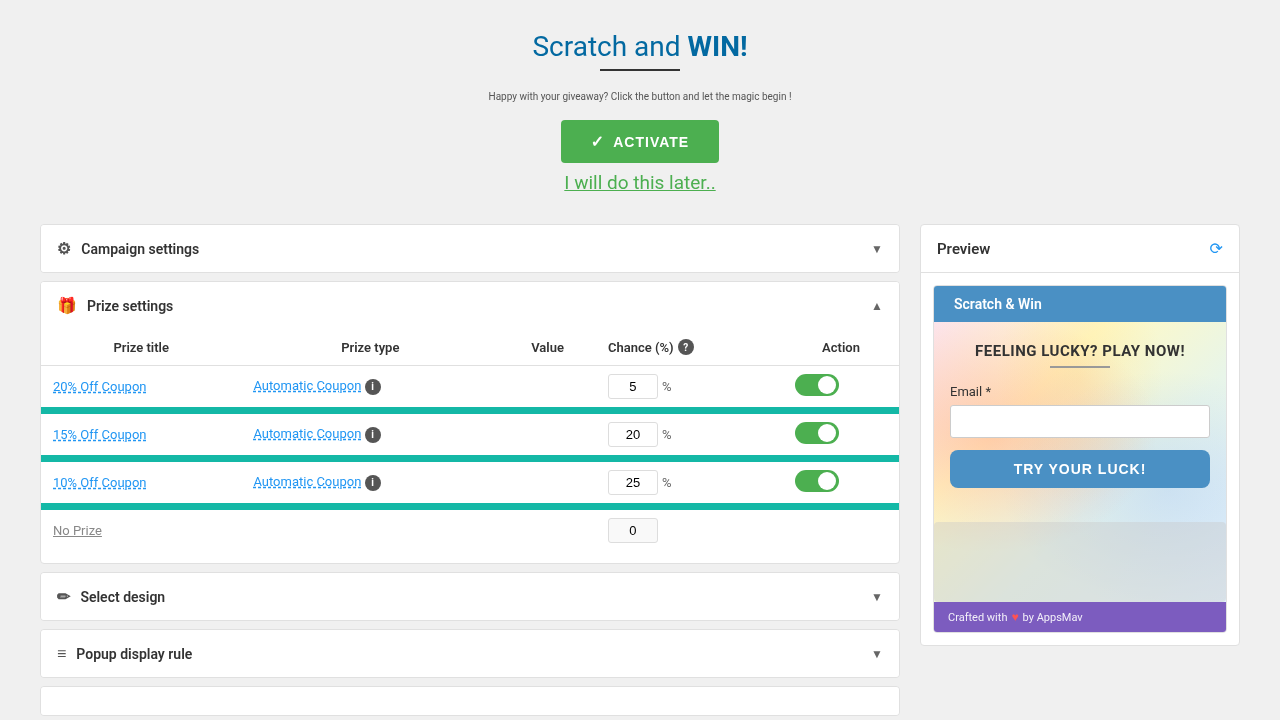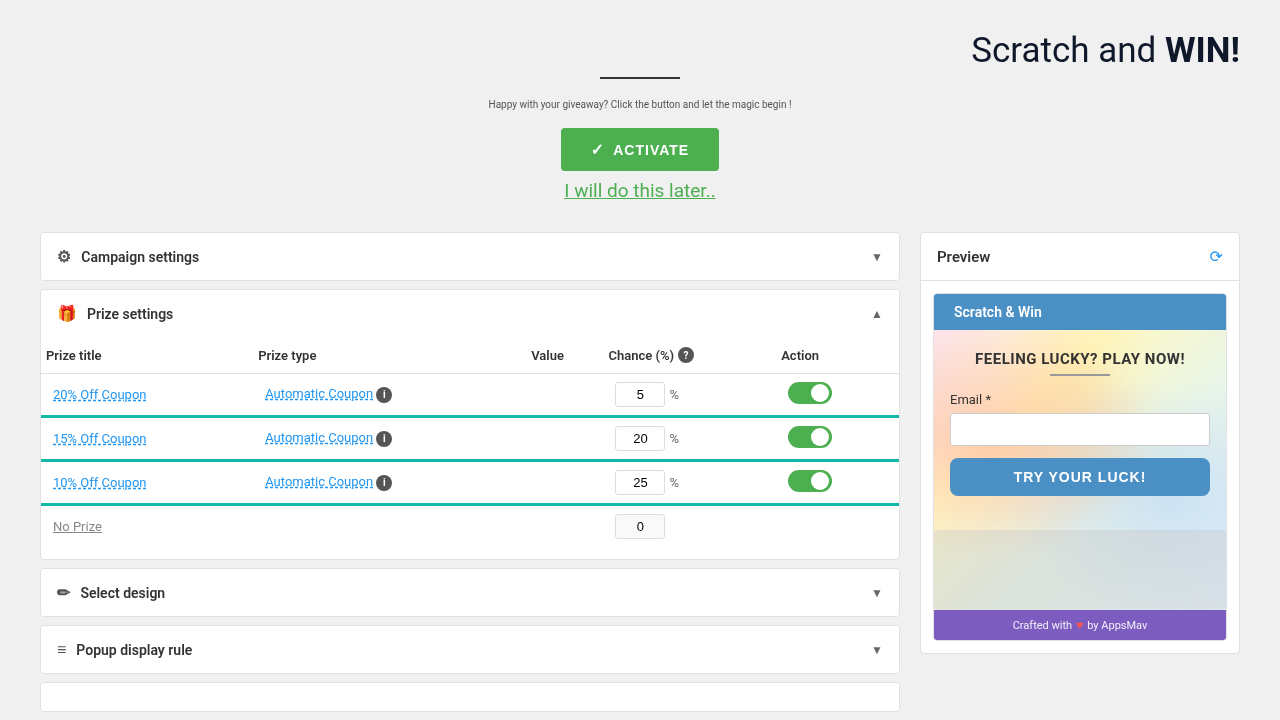--- a/index.html
+++ b/index.html
@@ -17,25 +17,24 @@
       background: #f0f0f0;
       padding: 30px 40px 20px;
     }
 
     .header-section {
       text-align: center;
       margin-bottom: 30px;
     }
 
     .header-title {
-      font-size: 35px;
+      font-size: 28px;
       font-weight: 400;
-      color: #0f172a;
+      color: #0369a1;
       margin-bottom: 6px;
-      text-align: right;
     }
 
     .header-title strong {
       font-weight: 700;
     }
 
     .header-underline {
       width: 80px;
       height: 2px;
       background: #333;
@@ -134,30 +133,30 @@
       width: 100%;
       border-collapse: collapse;
       font-size: 13px;
     }
 
     .prize-table thead tr {
       border-bottom: 1px solid #e0e0e0;
     }
 
     .prize-table th {
-      padding: 10px 5px;
-      text-align: left;
+      padding: 10px 12px;
+      text-align: center;
       font-weight: 600;
       color: #333;
       font-size: 13px;
     }
 
     .prize-table td {
       padding: 8px 12px;
-      border-bottom: 3px solid #14b8a6;
+      border-bottom: 7px solid #14b8a6;
       vertical-align: middle;
     }
 
     .prize-table tr:last-child td {
       border-bottom: none;
     }
 
     .prize-link {
       color: #2196F3;
       text-decoration: underline;
@@ -371,21 +370,20 @@
     }
 
     .widget-footer {
       background: #7c5cbf;
       padding: 8px 14px;
       text-align: center;
       font-size: 11px;
       color: rgba(255,255,255,0.9);
       display: flex;
       align-items: center;
-      justify-content: center;
       gap: 4px;
     }
 
     .heart-icon {
       color: #ff5252;
       font-size: 12px;
     }
   </style>
 </head>
 <body>

